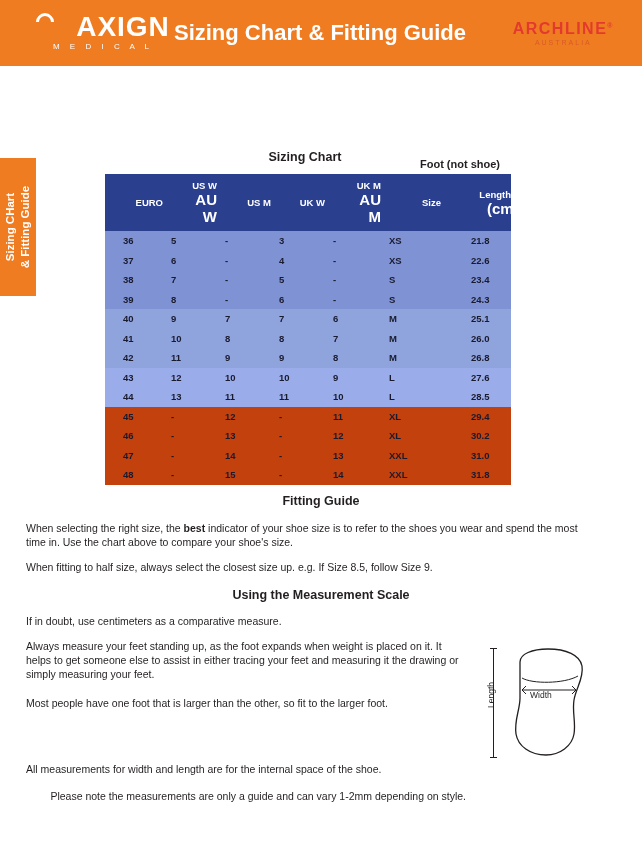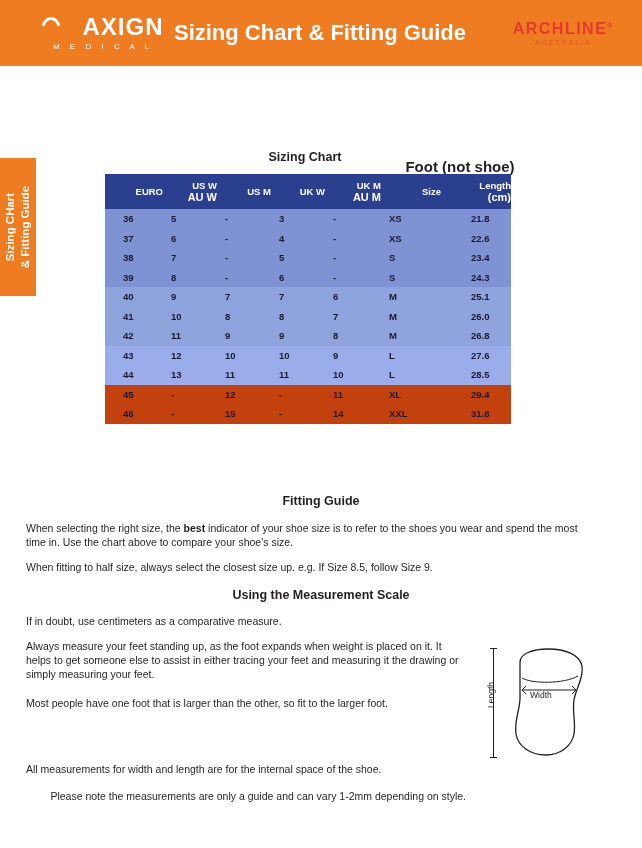--- a/index.html
+++ b/index.html
@@ -22,26 +22,25 @@
     background: #f07c22;
   }
   .logo-axign {
     position: absolute;
     left: 28px; top: 14px;
     width: 150px;
     text-align: center;
     color: #ffffff;
   }
   .logo-axign .word {
-    font-size: 24px;
+    font-size: 28px;
     font-weight: bold;
     letter-spacing: 1px;
     line-height: 26px;
     display: flex;
-    align-items: center;
     justify-content: center;
     gap: 20px;
   }
   .logo-axign .word .swoosh {
     display: inline-block;
     width: 18px; height: 18px;
     border: 3px solid #ffffff;
     border-radius: 50%;
     border-right-color: transparent;
     border-bottom-color: transparent;
@@ -113,21 +112,21 @@
     width: 200px;
     text-align: center;
     font-size: 12.5px;
     font-weight: bold;
   }
   .foot-note {
     position: absolute;
     left: 400px; top: 158px;
     width: 120px;
     text-align: center;
-    font-size: 15px;
+    font-size: 11px;
     font-weight: bold;
   }
   table.sizing {
     position: absolute;
     left: 105px; top: 174px;
     width: 406px;
     border-collapse: collapse;
     table-layout: fixed;
   }
   table.sizing th {
@@ -135,21 +134,21 @@
     color: #ffffff;
     font-size: 9.5px;
     font-weight: bold;
     text-align: right;
     padding: 6px 0 6px 8px;
     height: 34px;
     vertical-align: middle;
   }
   table.sizing th .sub2 {
     display: block;
-    font-size: 11px;
+    font-size: 15px;
     font-weight: bold;
     margin-left: 16px;
   }
   table.sizing td {
     font-size: 9.5px;
     font-weight: bold;
     color: #1a1a2e;
     padding: 0 0 0 8px;
     height: 19.5px;
     vertical-align: middle;
@@ -351,20 +350,38 @@
     <tr class="band-d">
       <td class="first">45</td>
       <td>-</td>
       <td>12</td>
       <td>-</td>
       <td>11</td>
       <td>XL</td>
       <td class="len">29.4</td>
     </tr>
     <tr class="band-d">
+      <td class="first">46</td>
+      <td>-</td>
+      <td>13</td>
+      <td>-</td>
+      <td>12</td>
+      <td>XL</td>
+      <td class="len">30.2</td>
+    </tr>
+    <tr class="band-d">
+      <td class="first">47</td>
+      <td>-</td>
+      <td>14</td>
+      <td>-</td>
+      <td>13</td>
+      <td>XXL</td>
+      <td class="len">31.0</td>
+    </tr>
+    <tr class="band-d">
       <td class="first">48</td>
       <td>-</td>
       <td>15</td>
       <td>-</td>
       <td>14</td>
       <td>XXL</td>
       <td class="len">31.8</td>
     </tr>
   </tbody>
 </table>

